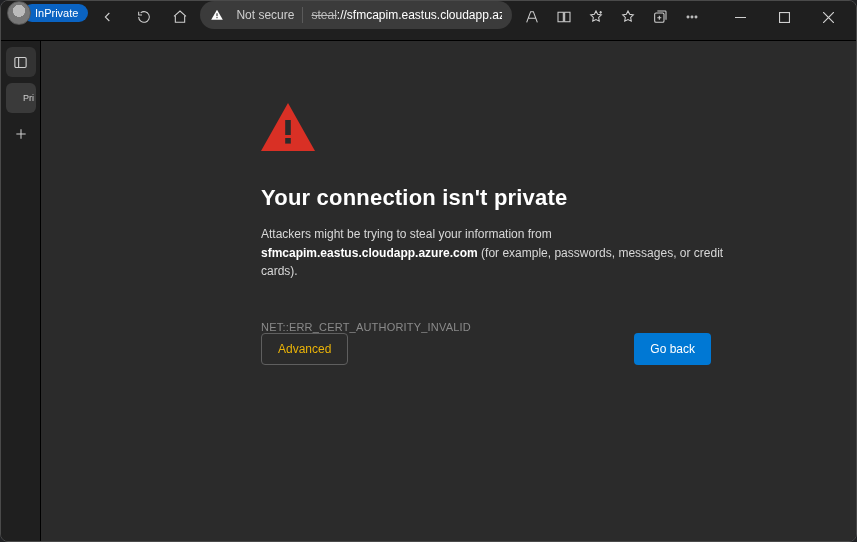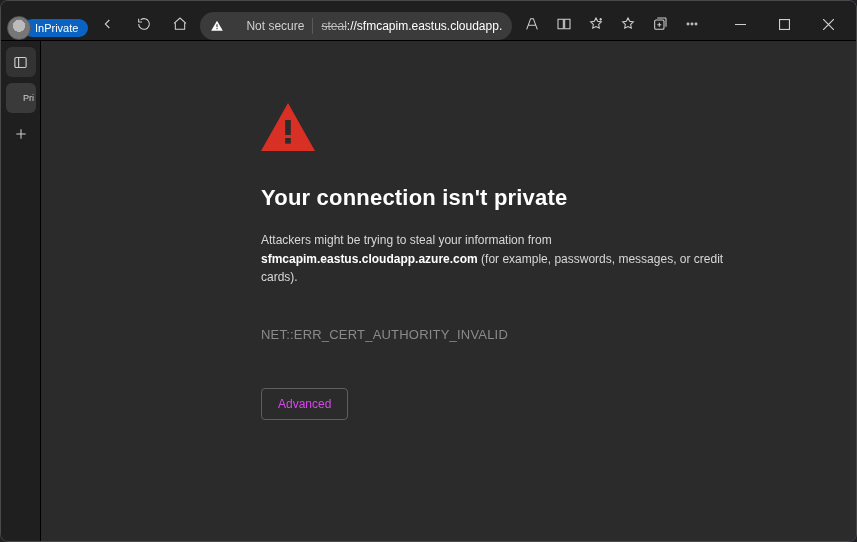--- a/index.html
+++ b/index.html
@@ -11,21 +11,21 @@
       border: 1px solid #4a4a4a;
       border-radius: 8px;
       display: flex;
       flex-direction: column;
     }
     
     .toolbar {
       height: 40px;
       background: #1f1f1f;
       display: flex;
-      align-items: flex-end;
+      align-items: flex-start;
       padding: 0 6px;
       gap: 4px;
       border-bottom: 1px solid #000;
     }
     .profile-wrap {
       display: flex;
       align-items: center;
       gap: 0;
     }
     .avatar {
@@ -58,21 +58,21 @@
       border-radius: 14px;
       display: flex;
       align-items: center;
       padding: 0 10px;
       gap: 8px;
       font-size: 12px;
       color: #cfcfcf;
       min-width: 0;
     }
     .addr .notsecure {
-      display: flex; align-items: center; gap: 22px;
+      display: flex; align-items: center; gap: 12px;
       white-space: nowrap;
     }
     .divider {
       width: 1px; height: 16px; background: #5a5a5a;
     }
     .url {
       flex: 1;
       white-space: nowrap;
       overflow: hidden;
     }
@@ -133,49 +133,48 @@
       width: 470px;
       color: #e8eaed;
     }
     .warn-tri {
       width: 54px; height: 48px;
       margin-bottom: 30px;
     }
     h1.title {
       font-size: 22px;
       font-weight: 700;
-      margin-bottom: 20px;
+      margin-bottom: 14px;
       color: #fff;
       letter-spacing: 0.2px;
     }
     .msg {
       font-size: 12px;
       line-height: 1.55;
       color: #d8d8d8;
       margin-bottom: 40px;
     }
     .msg b { font-weight: 700; color: #fff; }
     .errcode {
-      font-size: 13px;
+      font-size: 11px;
       color: #8a8a8a;
-      margin-bottom: 46px;
       letter-spacing: 0.2px;
     }
     .btn-row { display: flex; justify-content: space-between; width: 450px; }
     .btn {
       font-size: 12px;
       padding: 8px 16px;
       border-radius: 4px;
       cursor: pointer;
       border: none;
     }
     .btn.secondary {
       background: transparent;
       border: 1px solid #5f5f5f;
-      color: #d946ef;
+      color: #eab308;
     }
     .btn.primary {
       background: #0078d4;
       color: #fff;
     }
   </style>
 </head>
 <body>
 
 <div class="toolbar">
@@ -298,16 +297,17 @@
         <rect fill="#2b2b2b" x="24.2" y="17" width="5.6" height="15"></rect>
         <rect fill="#2b2b2b" x="24.2" y="35" width="5.6" height="5.6"></rect>
       </svg>
       <h1 class="title">Your connection isn't private</h1>
       <p class="msg">
         <span>Attackers might be trying to steal your information from </span><b>sfmcapim.eastus.cloudapp.azure.com</b><span> (for example, passwords, messages, or credit cards).</span>
       </p>
       <div class="errcode">NET::ERR_CERT_AUTHORITY_INVALID</div>
       <div class="btn-row">
         <button class="btn secondary">Advanced</button>
+        <button class="btn primary">Go back</button>
       </div>
     </div>
   </div>
 </div>
 
 </body></html>

